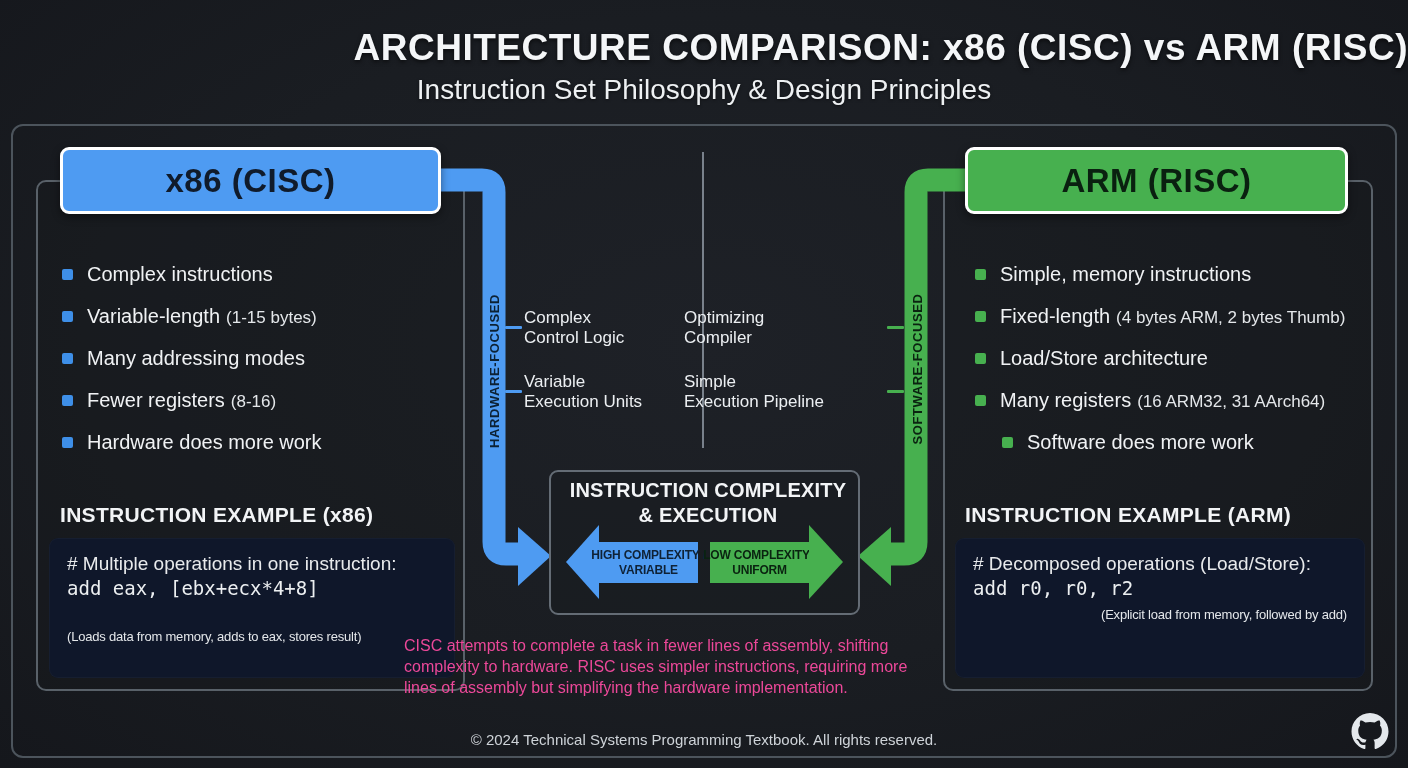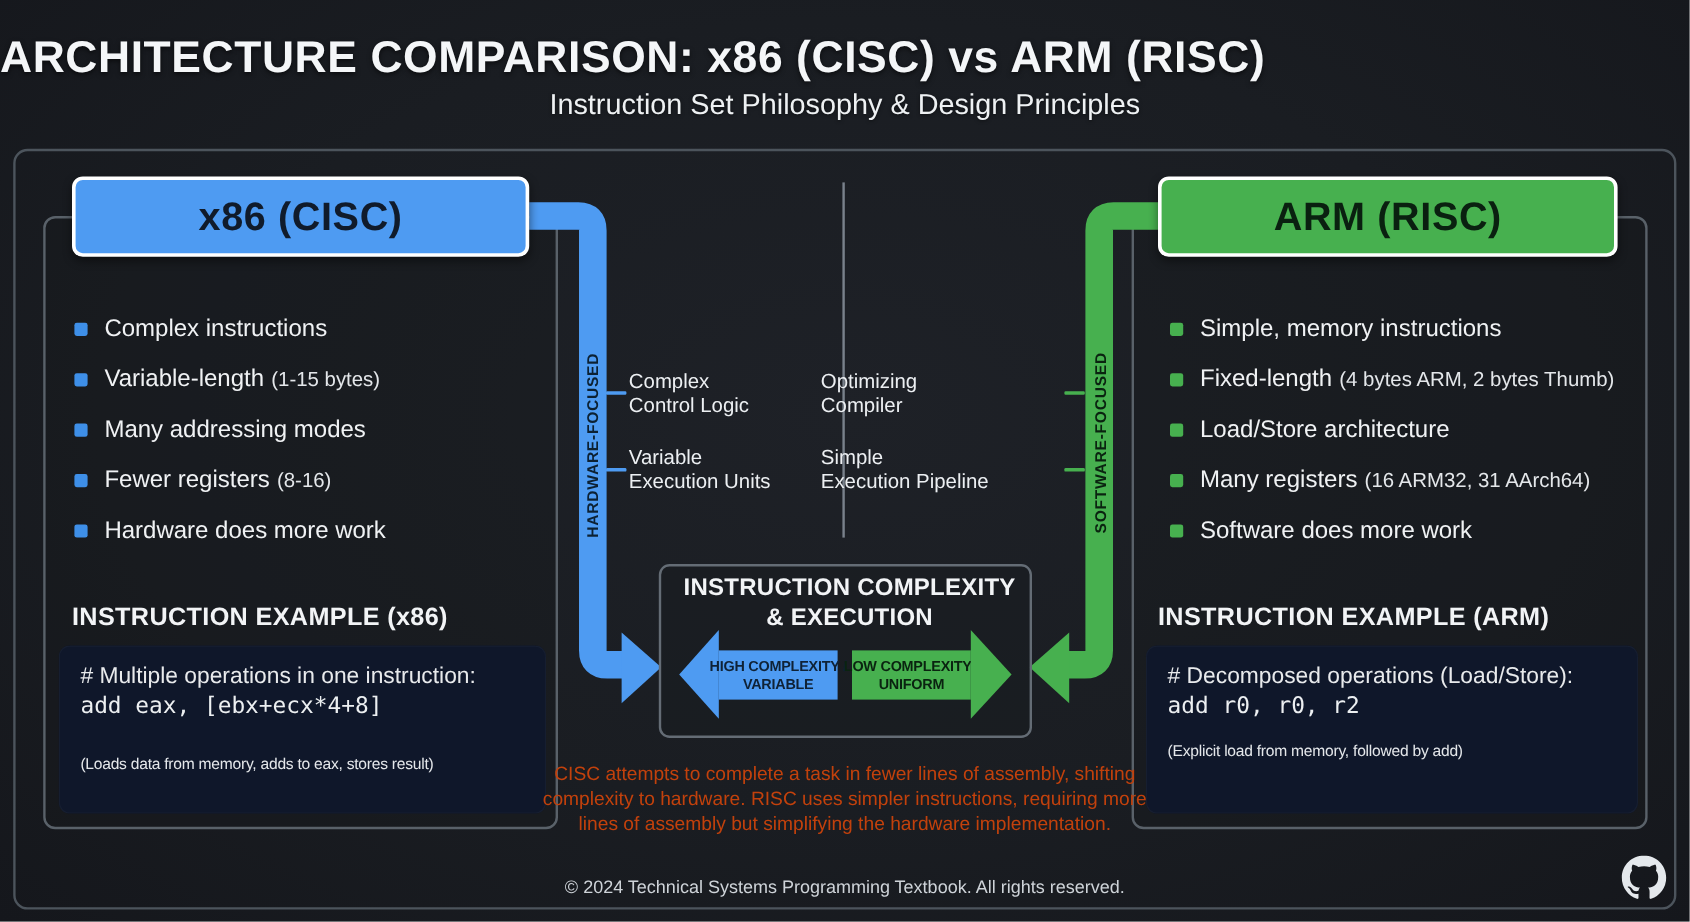--- a/index.html
+++ b/index.html
@@ -7,27 +7,27 @@
   body {
     position: relative;
     font-family: "Liberation Sans", sans-serif;
     background: radial-gradient(ellipse at 50% 45%, #1e2127 0%, #1a1d22 55%, #15171c 100%);
     color: #f2f4f6;
   }
   .abs { position: absolute; }
 
   
   .title {
-    top: 27px; left: 0; width: 1408px; text-align: left;
+    top: 27px; left: 0; width: 1408px; text-align: right;
     font-size: 37px; font-weight: 800; letter-spacing: 0.5px; color: #f4f6f8;
     text-shadow: 0 2px 4px rgba(0,0,0,0.6);
   }
   .subtitle {
     top: 74px; left: 0; width: 1408px; text-align: center;
-    font-size: 24px; font-weight: 400; color: #eef1f3;
+    font-size: 28px; font-weight: 400; color: #eef1f3;
     text-shadow: 0 1px 3px rgba(0,0,0,0.5);
   }
 
   
   .outer-frame {
     left: 11px; top: 124px; width: 1386px; height: 634px;
     border: 2px solid #4c545c; border-radius: 12px;
   }
   .panel {
     top: 180px; width: 429px; height: 511px;
@@ -102,22 +102,22 @@
     font-size: 12px; font-weight: 800; line-height: 15px; letter-spacing: -0.2px;
     white-space: nowrap; text-align: center;
   }
   .cmp-blue-body { left: 599px; background: #4e9bf2; color: #0f2236; }
   .cmp-green-body { left: 710px; background: #47b04f; color: #0a2310; }
   .cmp-head { width: 0; height: 0; top: 525px; }
   .cmp-blue-head { left: 566px; border-top: 37px solid transparent; border-bottom: 37px solid transparent; border-right: 33px solid #4e9bf2; }
   .cmp-green-head { left: 809px; border-top: 37px solid transparent; border-bottom: 37px solid transparent; border-left: 34px solid #47b04f; }
 
   
-  .description { top: 635px; left: 404px; width: 600px; text-align: center;
-    font-size: 16px; line-height: 21px; color: #c2410c; }
+  .description { top: 635px; left: 404px; width: 600px; text-align: left;
+    font-size: 16px; line-height: 21px; color: #ec4899; }
   .description div { white-space: nowrap; }
   .footer { top: 731px; left: 0; width: 1408px; text-align: center;
     font-size: 15px; color: #ced3d8; }
   .github { left: 1351px; top: 713px; width: 38px; height: 37px; }
 </style>
 </head>
 <body>
 
 <div class="abs title">ARCHITECTURE COMPARISON: x86 (CISC) vs ARM (RISC)</div>
 <div class="abs subtitle">Instruction Set Philosophy &amp; Design Principles</div>
@@ -171,21 +171,21 @@
   <span class="bullet-text"><span>Fixed-length</span><span class="bullet-note">(4 bytes ARM, 2 bytes Thumb)</span></span>
 </div>
 <div class="abs bullet-row" style="left:975px; top:346px;">
   <span class="bullet-sq sq-green"></span>
   <span class="bullet-text"><span>Load/Store architecture</span><span class="bullet-note"></span></span>
 </div>
 <div class="abs bullet-row" style="left:975px; top:388px;">
   <span class="bullet-sq sq-green"></span>
   <span class="bullet-text"><span>Many registers</span><span class="bullet-note">(16 ARM32, 31 AArch64)</span></span>
 </div>
-<div class="abs bullet-row" style="left:975px; top:430px;">
+<div class="abs bullet-row" style="left:1002px; top:430px;">
   <span class="bullet-sq sq-green"></span>
   <span class="bullet-text"><span>Software does more work</span><span class="bullet-note"></span></span>
 </div>
 
 <div class="abs tick tick-blue" style="top:326px;"></div>
 <div class="abs callout callout-left" style="top:308px;">
   <div>Complex</div>
     <div>Control Logic</div>
 </div>
 <div class="abs tick tick-blue" style="top:390px;"></div>
@@ -209,21 +209,21 @@
 <div class="abs code-block" style="left:49px; width:406px;">
   <div class="code-comment"># Multiple operations in one instruction:</div>
   <div class="code-line">add eax, [ebx+ecx*4+8]</div>
   <div class="code-note" style="margin-top:27px;">(Loads data from memory, adds to eax, stores result)</div>
 </div>
 
 <div class="abs example-heading" style="left:965px; top:503px;">INSTRUCTION EXAMPLE (ARM)</div>
 <div class="abs code-block" style="left:955px; width:410px;">
   <div class="code-comment"># Decomposed operations (Load/Store):</div>
   <div class="code-line">add r0, r0, r2</div>
-  <div class="code-note" style="margin-top:16px;">(Explicit load from memory, followed by add)</div>
+  <div class="code-note" style="margin-top:5px;text-align:right;">(Explicit load from memory, followed by add)</div>
 </div>
 
 <div class="abs center-box"></div>
 <div class="abs center-title">
   <div>INSTRUCTION COMPLEXITY</div>
     <div>&amp; EXECUTION</div>
 </div>
 <div class="abs cmp-head cmp-blue-head"></div>
 <div class="abs cmp-arrow-body cmp-blue-body">
   <div>HIGH COMPLEXITY /</div>

